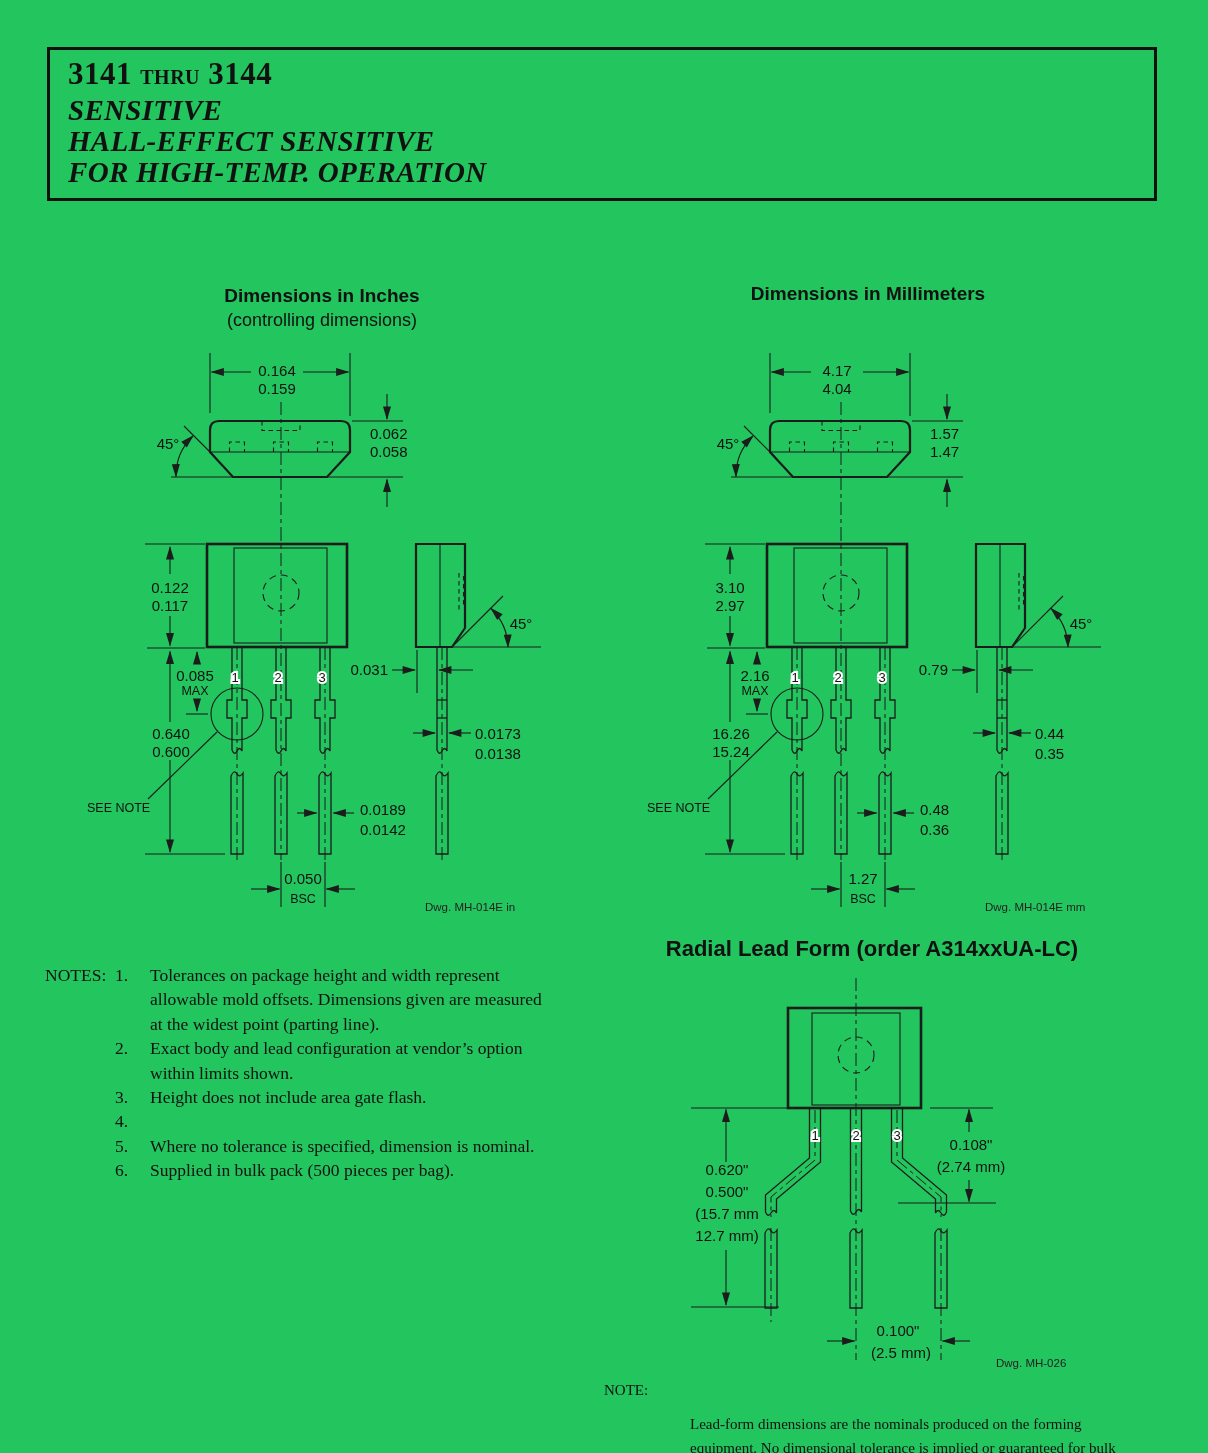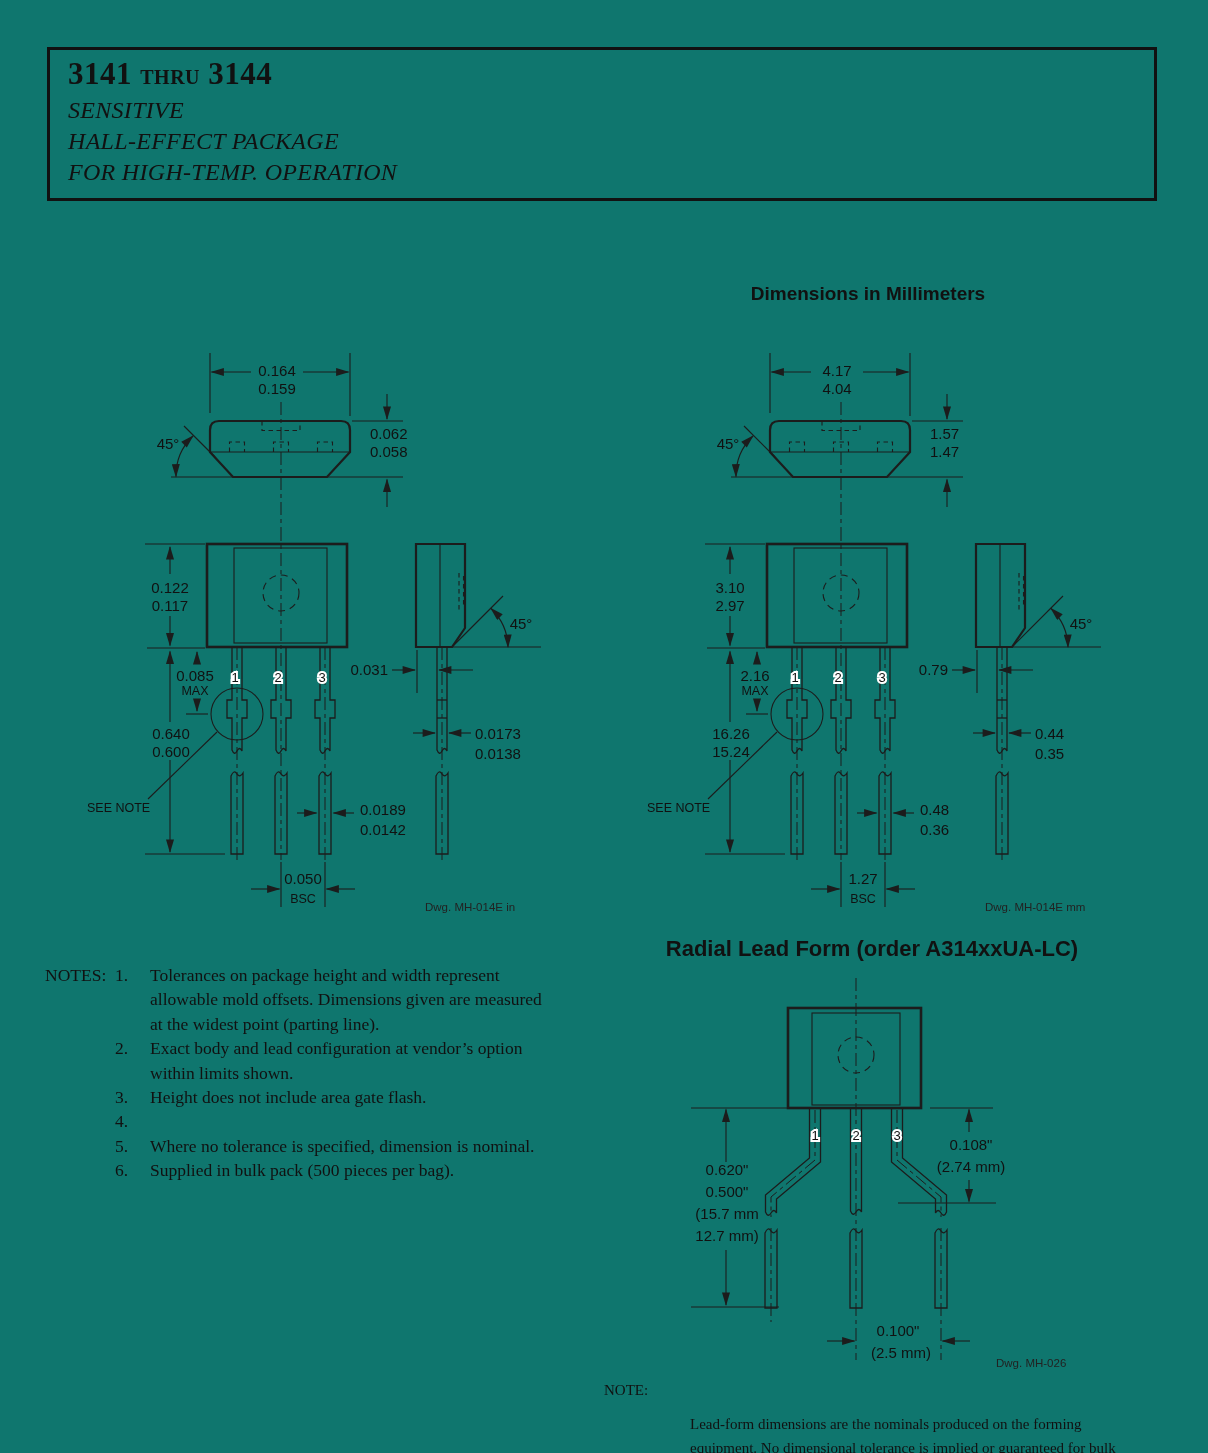--- a/index.html
+++ b/index.html
@@ -1,25 +1,25 @@
 <!DOCTYPE html>
 <html><head>
 <meta charset="utf-8">
 <style>
   html,body{margin:0;padding:0;background:#e8e8e8;}
-  .page{position:relative;width:1208px;height:1453px;background:#0f766e;
+  .page{position:relative;width:1208px;height:1453px;background:#22c55e;
         font-family:"Liberation Sans",sans-serif;color:#111;overflow:hidden;}
 
   
   .header-box{position:absolute;left:47px;top:47px;width:1110px;height:154px;
               border:3px solid #111;box-sizing:border-box;padding:6px 0 0 18px;
               font-family:"Liberation Serif","DejaVu Serif",serif;}
   .hb-line1{font-weight:bold;font-size:31px;line-height:36px;letter-spacing:.5px;}
   .hb-thru{font-size:20px;}
-  .hb-it{font-weight:normal;font-style:italic;font-size:24px;line-height:31px;letter-spacing:.3px;}
+  .hb-it{font-weight:bold;font-style:italic;font-size:29px;line-height:31px;letter-spacing:.3px;}
 
   
   .section-title{position:absolute;left:0;top:243px;width:1208px;text-align:center;
                  font-weight:bold;font-size:21px;letter-spacing:.3px;}
   .col-head{position:absolute;width:400px;text-align:center;}
   .col-head .t{font-weight:bold;font-size:19px;}
   .col-head .s{font-size:18px;margin-top:3px;}
   .col-inches{left:122px;top:285px;}
   .col-mm{left:668px;top:283px;}
   .radial-title{position:absolute;left:622px;top:936px;width:500px;text-align:center;
@@ -59,24 +59,28 @@
 </head>
 <body>
 
 <div class="page">
 
   <div class="header-box">
     <div class="hb-line1"><span>3141</span>
       <span class="hb-thru">THRU</span>
       <span>3144</span></div>
     <div class="hb-it">SENSITIVE</div>
-    <div class="hb-it">HALL-EFFECT PACKAGE</div>
+    <div class="hb-it">HALL-EFFECT SENSITIVE</div>
     <div class="hb-it">FOR HIGH-TEMP. OPERATION</div>
   </div>
 
+  <div class="col-head col-inches">
+    <div class="t">Dimensions in Inches</div>
+    <div class="s">(controlling dimensions)</div>
+  </div>
   <div class="col-head col-mm">
     <div class="t">Dimensions in Millimeters</div>
   </div>
 
   <svg class="dwg-svg dwg-inch" width="480" height="575" viewBox="0 0 480 575">
     <defs>
       <marker id="ah" viewBox="0 0 10 6" refX="9.3" refY="3" markerWidth="16" markerHeight="8" orient="auto-start-reverse" markerUnits="userSpaceOnUse">
         <path d="M0 0 L10 3 L0 6 Z" fill="#1c1c1c"></path>
       </marker>
     </defs>

